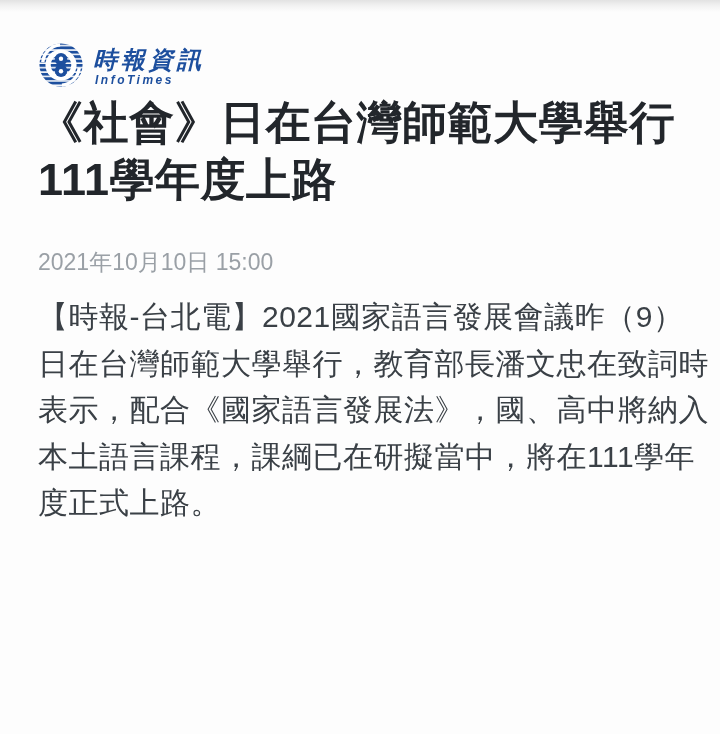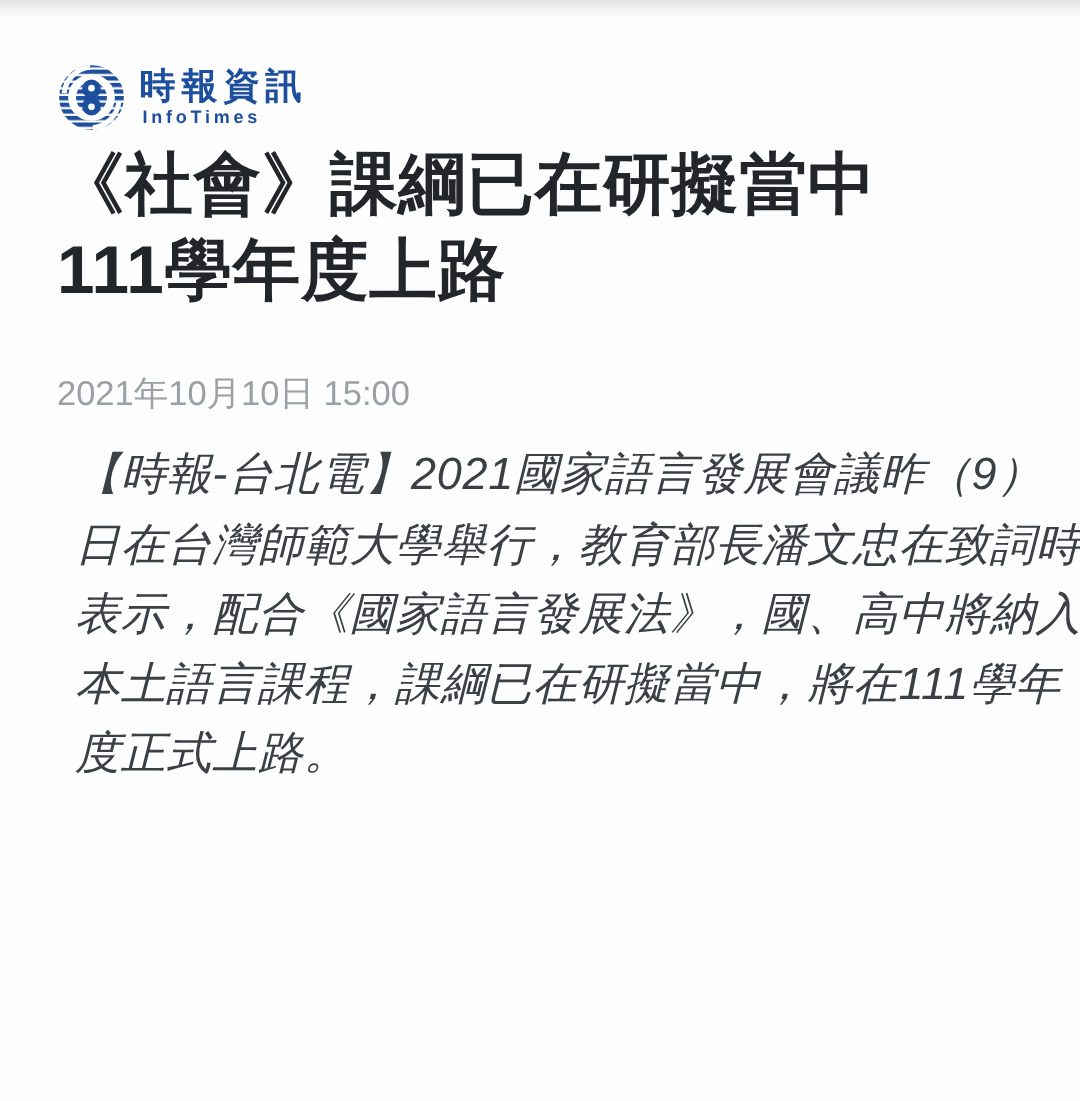--- a/index.html
+++ b/index.html
@@ -13,23 +13,24 @@
   }
   .top-strip {
     height: 12px;
     background: linear-gradient(#e2e2e2 0%, #f1f1f1 45%, #fdfdfd 100%);
   }
   .content {
     padding: 30px 22px 0 38px;
   }
   .logo-row {
     display: flex;
-    align-items: center;
+    align-items: flex-end;
     gap: 9px;
     height: 46px;
+    font-style: italic;
   }
   .logo-texts {
     display: flex;
     flex-direction: column;
     justify-content: center;
   }
   .logo-cn {
     font-size: 24px;
     font-weight: 700;
     color: #1d4f9e;
@@ -56,27 +57,26 @@
     white-space: pre;
   }
   .pub-date {
     margin-top: 40px;
     font-size: 23px;
     line-height: 28px;
     color: #9aa0a6;
     white-space: pre;
   }
   .para {
-    margin: 12px;
+    margin: 0;
     white-space: pre;
     font-size: 30px;
     line-height: 46.5px;
     color: #3a4046;
     letter-spacing: 0.5px;
-    font-style: italic;
   }
   .para-first { margin-top: 18px; }
   .para-next  { margin-top: 30px; }
 </style>
 </head>
 <body>
 
 <div class="top-strip"></div>
 
 <div class="content">
@@ -101,21 +101,21 @@
       <circle cx="24" cy="30" r="6.5" fill="#1d4f9e"></circle>
       <circle cx="24" cy="17.5" r="2.3" fill="#ffffff"></circle>
       <circle cx="24" cy="30.5" r="2.3" fill="#ffffff"></circle>
     </svg>
     <div class="logo-texts">
       <span class="logo-cn">時報資訊</span>
       <span class="logo-en">InfoTimes</span>
     </div>
   </div>
 
-  <h1 class="headline">《社會》課綱已在研擬當中
+  <h1 class="headline">《社會》日在台灣師範大學舉行
 111學年度上路</h1>
 
   <div class="pub-date">2021年10月10日 15:00</div>
 
   <p class="para para-first">【時報-台北電】2021國家語言發展會議昨（9）
 日在台灣師範大學舉行，教育部長潘文忠在致詞時
 表示，配合《國家語言發展法》，國、高中將納入
 本土語言課程，課綱已在研擬當中，將在111學年
 度正式上路。</p>
 

